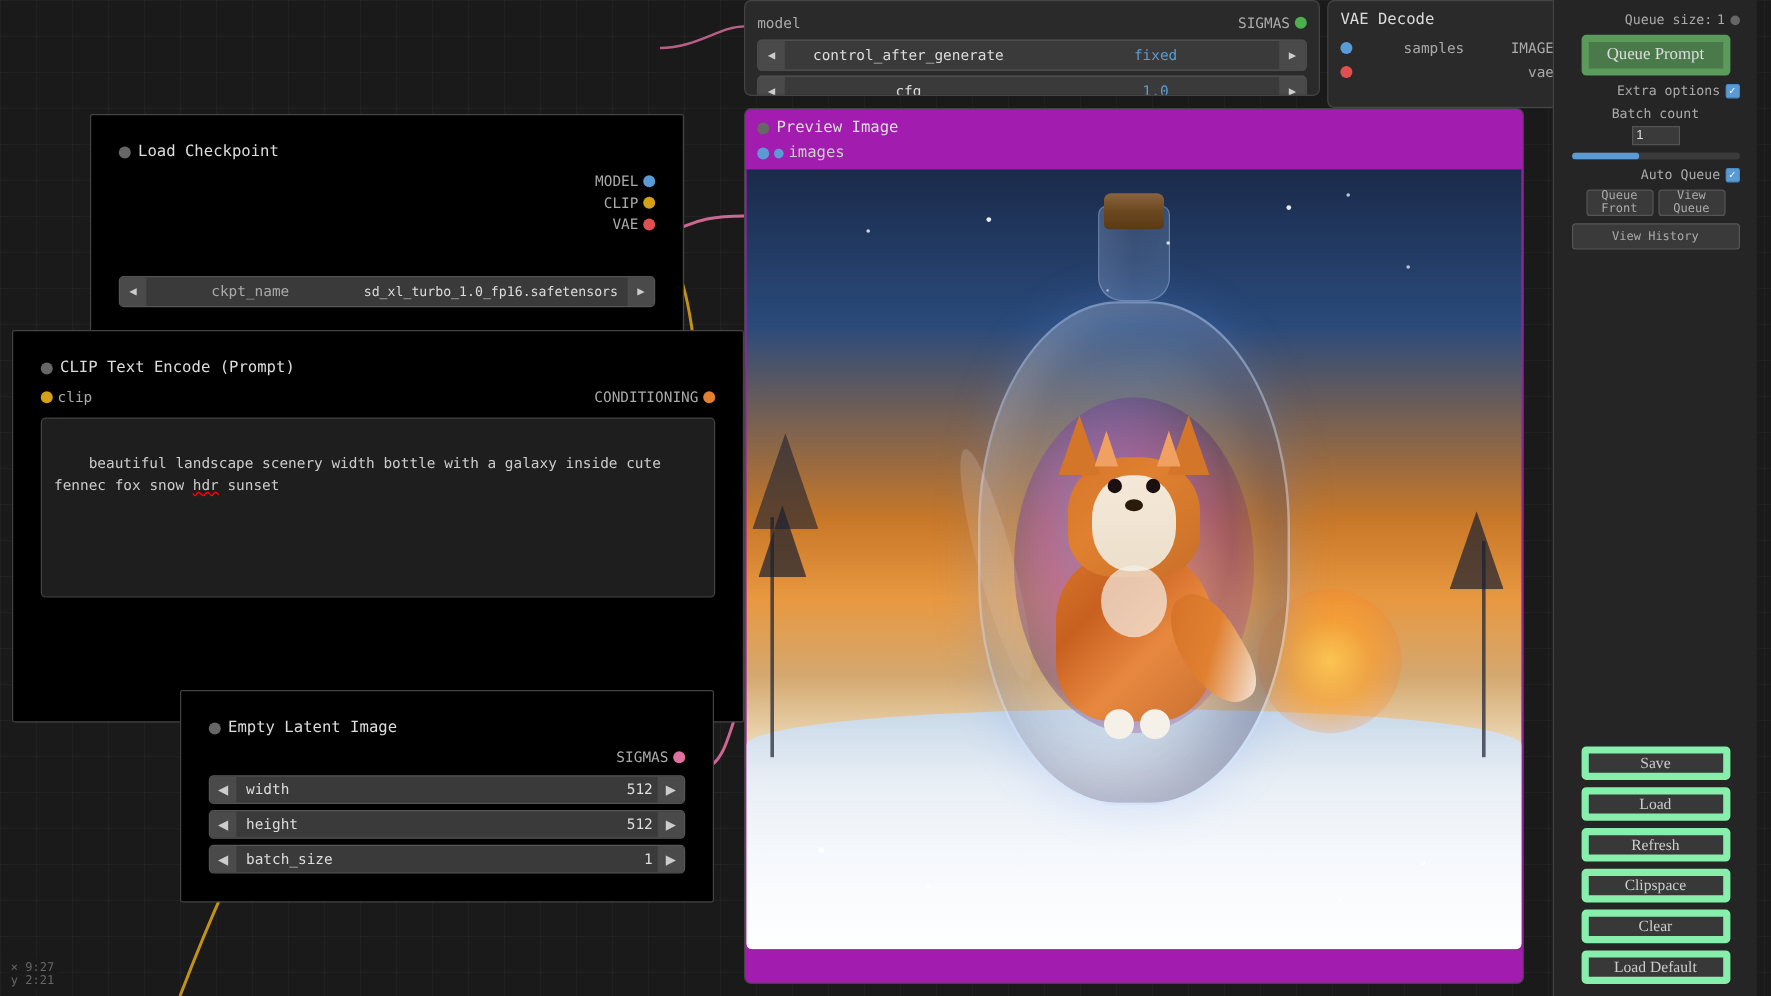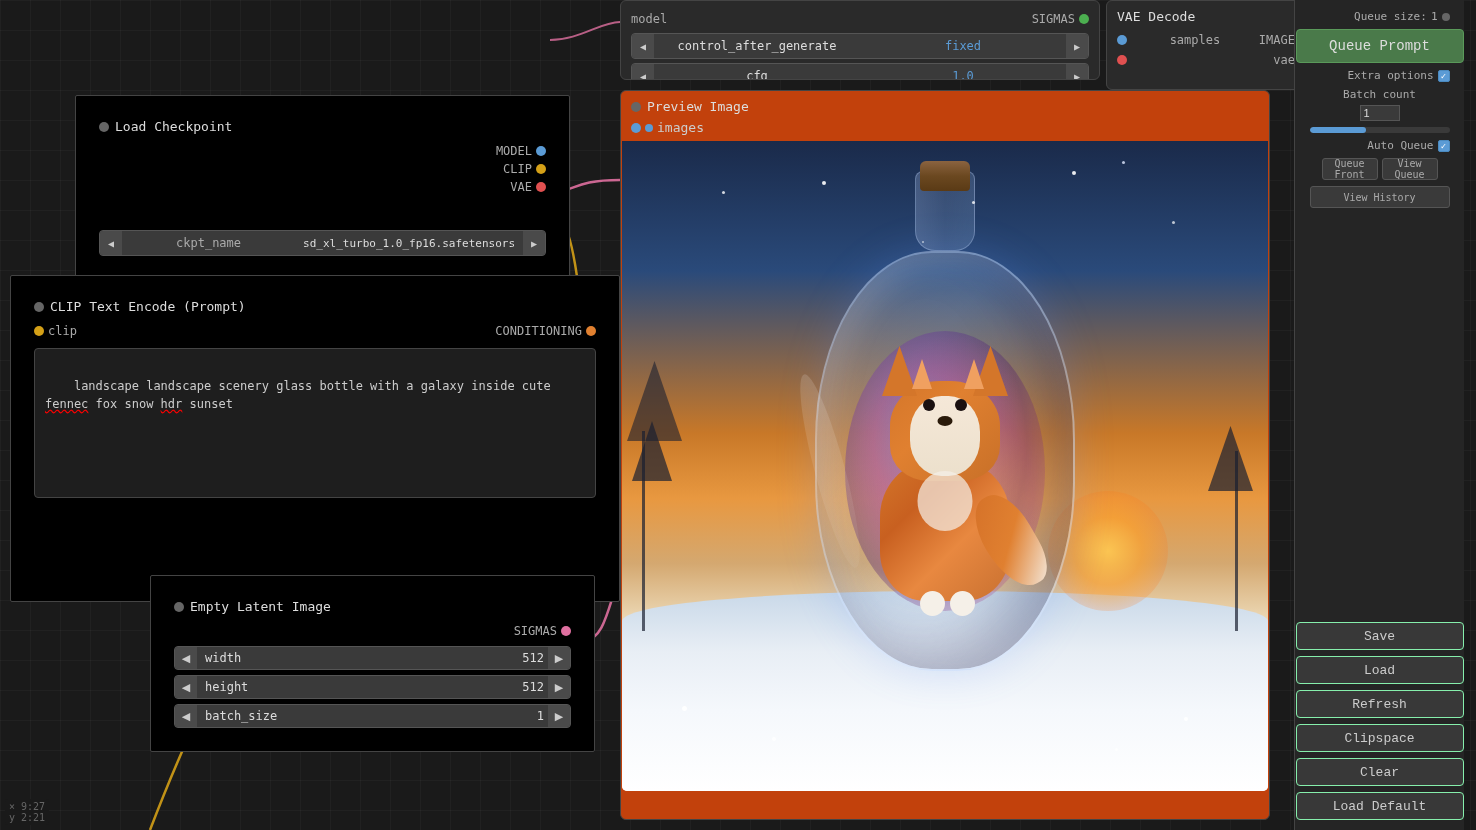--- a/index.html
+++ b/index.html
@@ -153,29 +153,29 @@
       background: #252525;
       border-left: 1px solid #444;
       display: flex;
       flex-direction: column;
       align-items: center;
       padding: 10px 8px;
       gap: 6px;
     }
 
     .panel-btn {
-      width: 168px;
+      width: 124px;
       height: 28px;
-      border: 1px solid #86efac;
+      border: 6px solid #86efac;
       border-radius: 4px;
       background: #383838;
       color: #ccc;
       cursor: pointer;
       font-size: 13px;
-      font-family: Liberation Mono, monospace;
+      font-family: Liberation Serif, serif;
       display: flex;
       align-items: center;
       justify-content: center;
     }
     .panel-btn.queue-prompt {
       background: #4a7a4a;
       border-color: #5a9a5a;
       color: #ddd;
       font-size: 14px;
       height: 34px;
@@ -272,21 +272,21 @@
       border-radius: 3px;
       display: flex;
       align-items: center;
       justify-content: center;
     }
     .spacer { flex: 1; }
 
     
     .preview-node {
       position: absolute;
-      background: #c2410c;
+      background: #a21caf;
       border: 1px solid #444;
       border-radius: 6px;
     }
     .preview-title {
       display: flex;
       align-items: center;
       gap: 6px;
       padding: 8px 10px 6px;
       font-size: 13px;
       color: #ddd;
@@ -426,22 +426,22 @@
       <div class="dot dot-yellow"></div>
       <span style="color:#aaa; font-size:12px;">clip</span>
     </div>
     <div style="display: flex; align-items: center; gap: 4px;">
       <span style="color:#aaa; font-size:12px;">CONDITIONING</span>
       <div class="dot dot-orange"></div>
     </div>
   </div>
 
   <div style="background: #1e1e1e; border: 1px solid #444; border-radius: 4px; padding: 10px; min-height: 150px; font-family: monospace; font-size: 12px; color: #ccc; line-height: 1.5; white-space: pre-wrap;">
-    <span>landscape landscape scenery glass bottle with a galaxy inside cute
-</span><span style="text-decoration: underline; text-decoration-style: wavy; text-decoration-color: red;">fennec</span><span> fox snow </span><span style="text-decoration: underline; text-decoration-style: wavy; text-decoration-color: red;">hdr</span><span> sunset</span>
+    <span>beautiful landscape scenery width bottle with a galaxy inside cute
+</span><span style="text-decoration-style: wavy; text-decoration-color: red;">fennec</span><span> fox snow </span><span style="text-decoration: underline; text-decoration-style: wavy; text-decoration-color: red;">hdr</span><span> sunset</span>
   </div>
   <div style="height: 80px;"></div>
 </div>
 
 <div class="node" style="left: 150px; top: 575px; width: 445px;">
   <div class="node-title">
     <div class="dot dot-gray"></div>
     <span>Empty Latent Image</span>
   </div>
 

